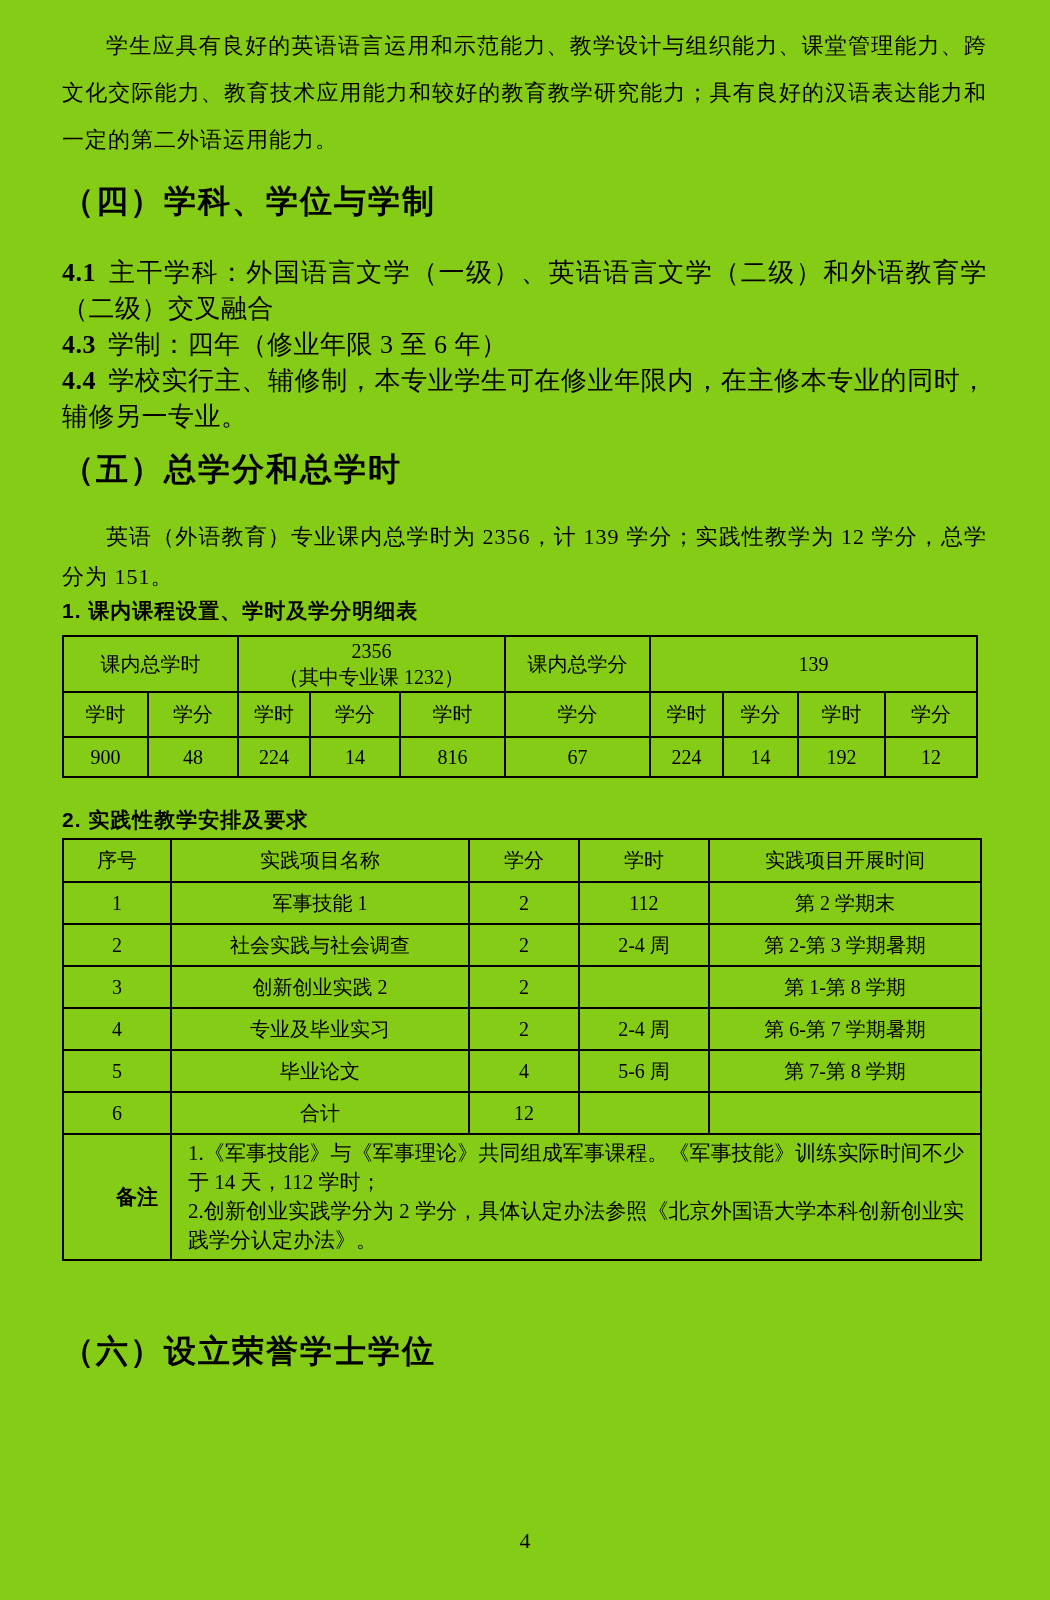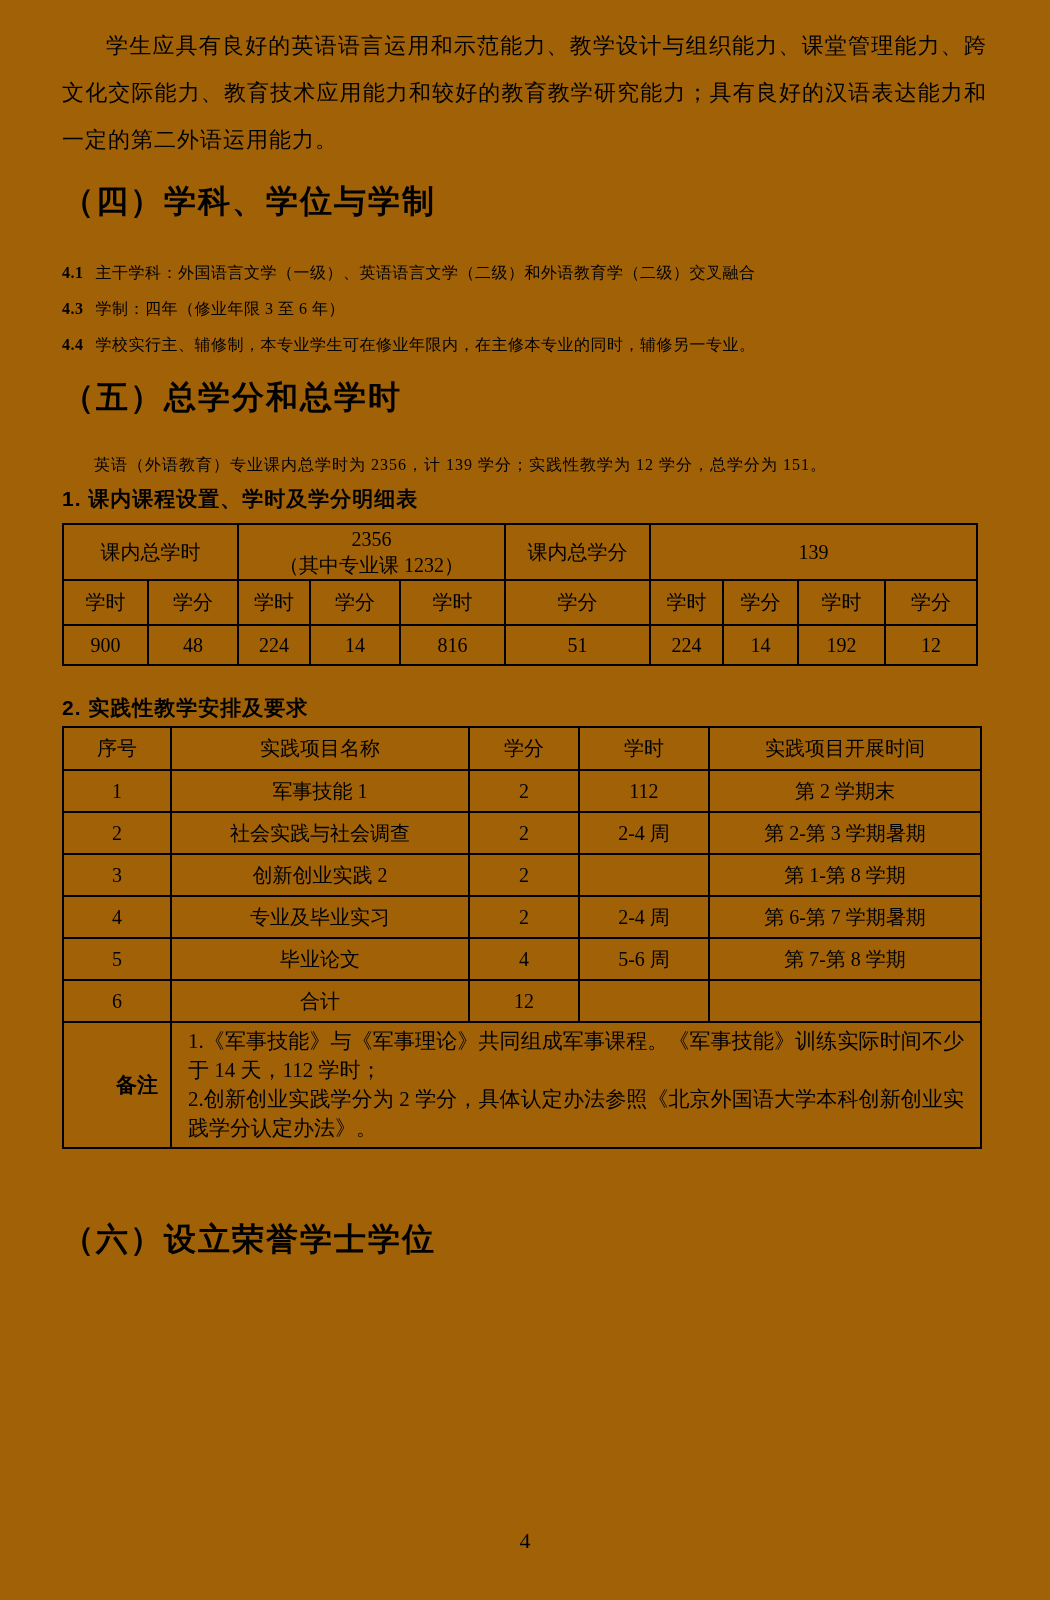--- a/index.html
+++ b/index.html
@@ -2,21 +2,21 @@
 <html><head>
 <meta charset="utf-8">
 <style>
   * { margin: 0; padding: 0; box-sizing: border-box; }
   html, body { background: #e8e8e8; }
   .page {
     position: relative;
     width: 1050px;
     height: 1600px;
     margin: 0 auto;
-    background: #a16207;
+    background: #84cc16;
     color: #000000;
     font-family: "Liberation Serif", "DejaVu Serif", serif;
     padding: 22px 63px 0 62px;
     overflow: hidden;
   }
   .intro {
     font-size: 22px;
     line-height: 47px;
     text-align: justify;
     text-indent: 2em;
@@ -27,29 +27,29 @@
     font-size: 32px;
     font-weight: bold;
     letter-spacing: 2px;
     line-height: 28px;
   }
   .h-four { margin-top: 24px; }
   .h-five { margin-top: 20px; }
   .h-six  { margin-top: 76px; }
   .items { margin-top: 40px; }
   .item {
-    font-size: 16px;
+    font-size: 26px;
     line-height: 36px;
     text-align: justify;
     letter-spacing: 0.5px;
   }
   .item .num { font-weight: bold; margin-right: 12px; }
   .p-five {
     margin-top: 34px;
-    font-size: 16px;
+    font-size: 22px;
     line-height: 40px;
     text-indent: 2em;
     text-align: justify;
     letter-spacing: 1px;
   }
   .tbl-title {
     font-family: "Liberation Sans", "DejaVu Sans", sans-serif;
     font-weight: 600;
     font-size: 21px;
     line-height: 28px;
@@ -158,21 +158,21 @@
       <td>学分</td>
       <td>学时</td>
       <td>学分</td>
     </tr>
     <tr class="r4">
       <td>900</td>
       <td>48</td>
       <td>224</td>
       <td>14</td>
       <td>816</td>
-      <td>51</td>
+      <td>67</td>
       <td>224</td>
       <td>14</td>
       <td>192</td>
       <td>12</td>
     </tr>
   </tbody>
     </table>
 
   <div class="tbl-title t2-title">2. 实践性教学安排及要求</div>
 

